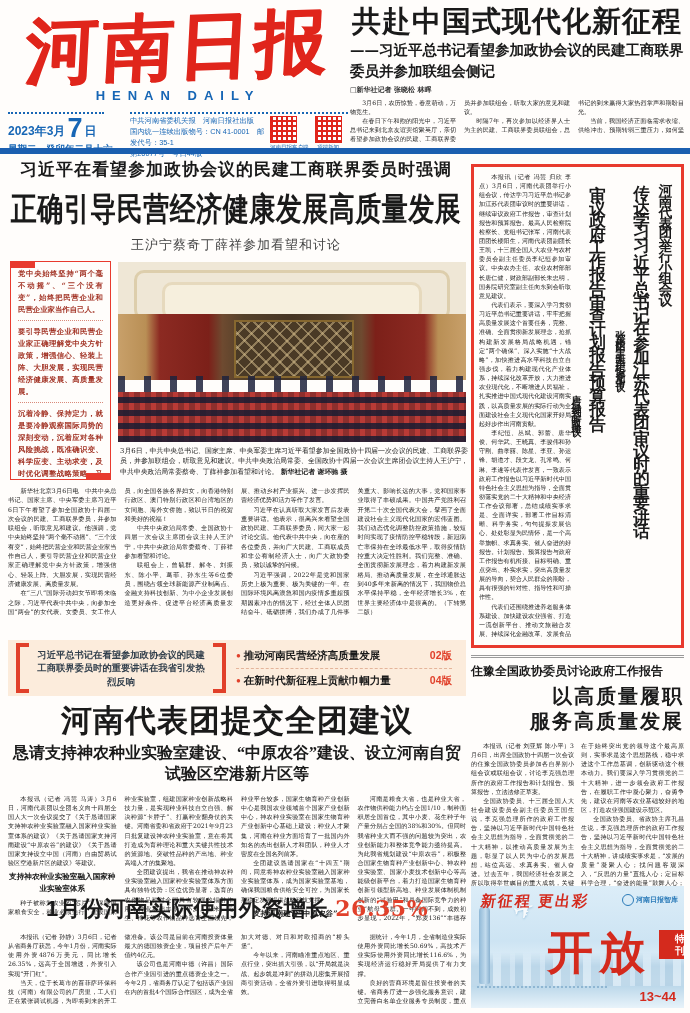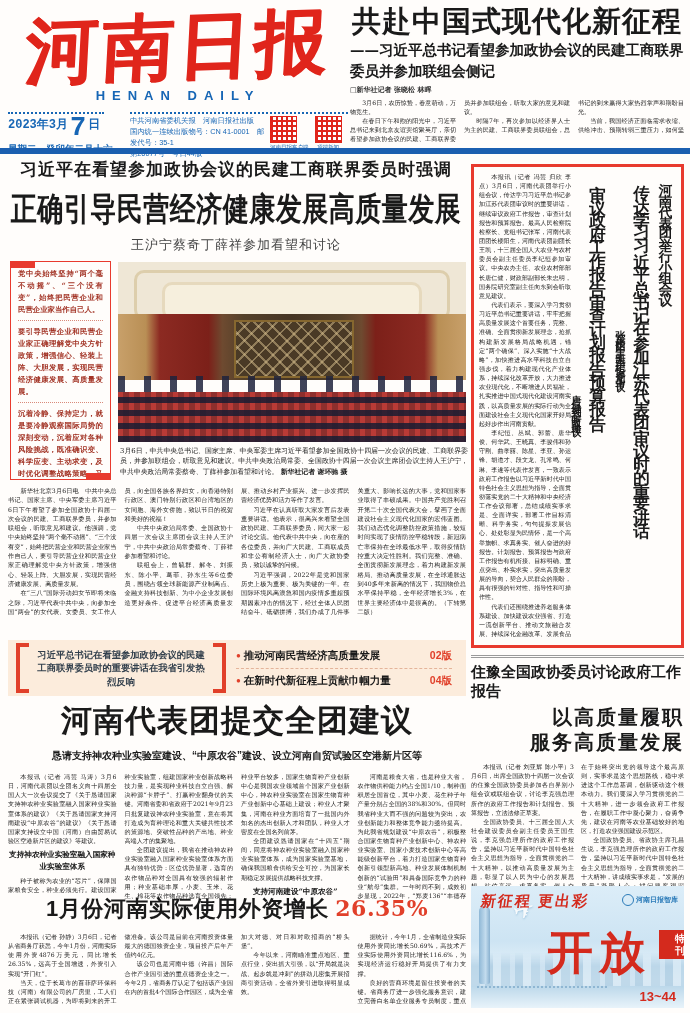--- a/index.html
+++ b/index.html
@@ -10,21 +10,21 @@
   
   #masthead{position:absolute;left:8px;top:4px;width:340px;height:142px;}
   .paper-title{font-family:"DejaVu Serif","Liberation Serif",serif;font-weight:900;color:#e0251b;
     font-size:72px;line-height:1;letter-spacing:4px;transform:skewX(-5deg) rotate(-2deg);
     text-align:center;margin-top:6px;text-shadow:1px 1px 0 #e0251b;}
   .paper-title-en{color:#1766b5;font-family:"Liberation Sans",sans-serif;font-weight:bold;
     font-size:13px;letter-spacing:7px;text-align:center;margin-top:6px;}
   .mh-row{position:absolute;left:0;top:112px;width:340px;display:flex;}
   .dotline{border-top:2px dotted #1766b5;height:0;}
   .date-block{color:#1766b5;width:118px;}
-  .date-l1{font-size:12px;font-weight:bold;display:flex;font-family:Liberation Mono, monospace;}
+  .date-l1{font-size:12px;font-weight:bold;display:flex;align-items:flex-end;}
   .date-day{font-size:27px;line-height:0.9;font-weight:bold;margin:0 2px;}
   .date-l2{font-size:9.5px;font-weight:bold;margin-top:3px;}
   .info-block{color:#1766b5;font-size:7.3px;line-height:1.5;width:138px;margin-left:4px;}
   .qr-wrap{display:flex;gap:6px;margin-left:2px;}
   .qr{width:25px;height:25px;background-color:#fff;border:1.5px solid #e0251b;
       background-image:repeating-linear-gradient(0deg,#e0251b 0 2px,transparent 2px 5px),
                        repeating-linear-gradient(90deg,#e0251b 0 2px,transparent 2px 5px);}
   .qr-label{font-size:5.5px;color:#1766b5;text-align:center;margin-top:1px;}
   #blue-bar{position:absolute;left:0;top:148px;width:690px;height:6px;background:#1b5fb0;}
   
@@ -96,31 +96,31 @@
   .dg-kicker{font-size:13.5px;font-weight:bold;letter-spacing:11px;margin:0 3px;}
   .dg-h1{font-family:"Liberation Sans",sans-serif;font-weight:900;font-size:16.5px;
     letter-spacing:13.5px;margin:0 4px;height:470px;}
   .dg-names{font-size:10px;font-weight:bold;letter-spacing:4px;margin:0 2px;}
   .dg-h2{font-family:"Liberation Sans",sans-serif;font-weight:900;font-size:16.5px;
     letter-spacing:13.5px;margin:0 4px;height:345px;}
   .pad160{padding-top:150px;} .pad240{padding-top:215px;}
   
   #cppcc{position:absolute;left:471px;top:655px;width:213px;}
   .cp-rule{border-top:3px double #9a9a9a;margin-bottom:5px;}
-  .cp-kicker{font-size:15px;font-weight:bold;}
+  .cp-kicker{font-size:12px;font-weight:bold;}
   .cp-title{font-family:"Liberation Sans",sans-serif;font-weight:900;font-size:20px;
     line-height:1.25;letter-spacing:2px;margin-top:4px;text-align:right;}
   .cp-cols{column-count:2;column-gap:7px;font-size:6.1px;line-height:1.5;text-align:justify;
     height:152px;overflow:hidden;margin-top:7px;}
   
   #suggestions{position:absolute;left:8px;top:700px;width:458px;}
   .sg-title{font-family:"Liberation Sans",sans-serif;font-weight:900;font-size:31px;
     text-align:center;letter-spacing:1px;}
-  .sg-sub{font-family:Liberation Sans, sans-serif;font-weight:bold;font-size:10px;
-    text-align:center;margin-top:7px;}
+  .sg-sub{font-family:Liberation Serif, serif;font-weight:bold;font-size:16px;
+    text-align:center;margin-top:1px;}
   .sg-cols{column-count:4;column-gap:8px;font-size:6.1px;line-height:1.5;text-align:justify;
     height:128px;overflow:hidden;margin-top:9px;}
   .sg-cols h4{font-size:7.6px;margin:4px 0;text-align:center;text-indent:0;font-weight:bold;}
   
   #investment{position:absolute;left:8px;top:894px;width:458px;}
   .inv-title{font-family:"Liberation Sans",sans-serif;font-weight:900;font-size:22px;
     text-align:center;letter-spacing:0.5px;}
   .inv-num{color:#e1402a;font-family:"DejaVu Serif",serif;}
   .inv-cols{column-count:4;column-gap:8px;font-size:6.1px;line-height:1.5;text-align:justify;
     height:76px;overflow:hidden;margin-top:8px;}

